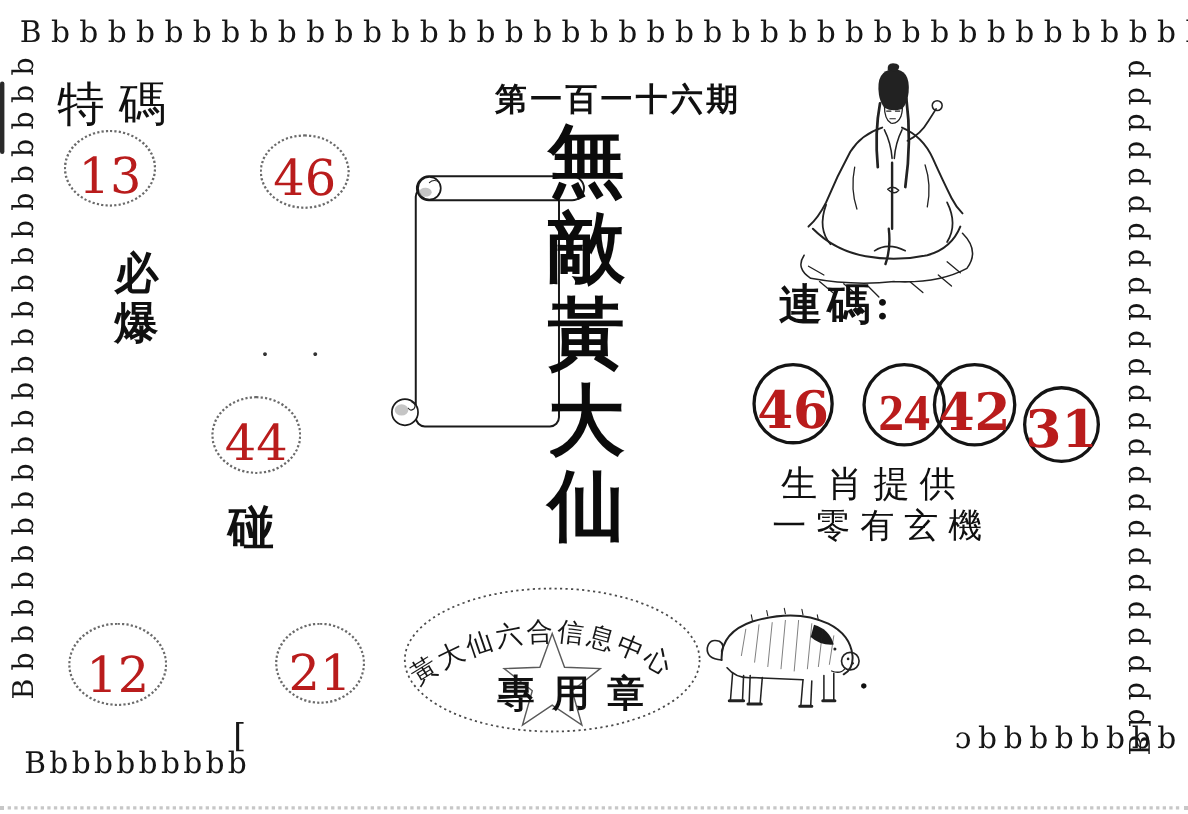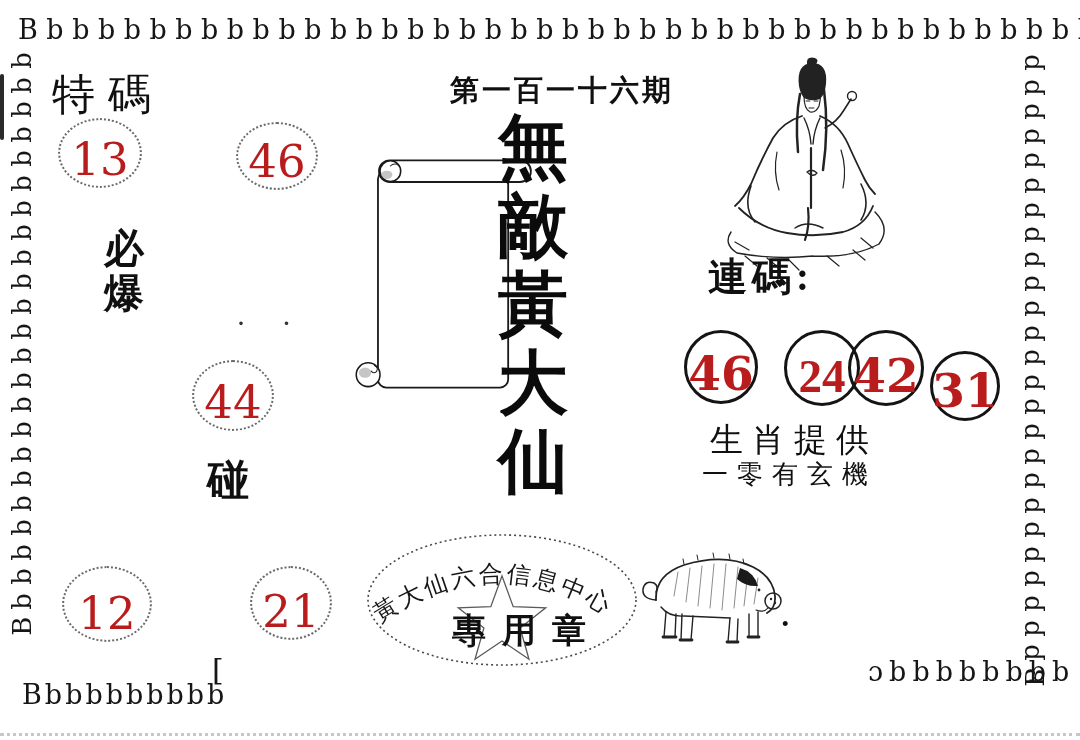--- a/index.html
+++ b/index.html
@@ -171,21 +171,21 @@
     <span>24</span>
   </div>
   <div class="abs numc solc" style="left:848px;top:330px;width:70px;height:70px;">
     <span>42</span>
   </div>
   <div class="abs numc solc" style="left:930px;top:332px;width:64px;height:64px;margin-top:19px;">
     <span>31</span>
   </div>
 
   <div class="abs cjk" style="left:710px;top:418px;font-size:33px;font-weight:500;letter-spacing:9px;">生肖提供</div>
-  <div class="abs cjk" style="left:702px;top:457px;font-size:26px;font-weight:500;letter-spacing:9px;">一零有玄機</div>
+  <div class="abs cjk" style="left:702px;top:457px;font-size:31px;font-weight:500;letter-spacing:9px;">一零有玄機</div>
 
 
   <svg class="abs" style="left:636px;top:550px;" width="150" height="105" viewBox="0 0 150 105">
     <path class="sketch" d="M20 50 Q6 49 7 39 Q9 30 18 33 Q23 36 20 42" stroke-width="1.5"></path>
     <path class="sketch" d="M20 50 Q19 25 48 15 Q88 3 117 17 Q137 27 139 46 Q140 58 131 63" stroke-width="1.8"></path>
     <path class="sketch" d="M25 57 Q33 67 48 66 L94 68" stroke-width="1.4"></path>
     <path class="sketch" d="M30 62 L28 87 L39 87 L40 64 M46 64 L45 90 L55 90 L57 66 M94 68 L92 92 L101 92 L102 69 M113 64 L113 87 L122 87 L122 62" stroke-width="1.4"></path>
     <path class="sketch" d="M27 87 L40 87 M44 90 L56 90 M91 92 L102 92 M112 87 L123 87" stroke-width="2.8"></path>
     <circle class="sketch" cx="137" cy="51" r="8" stroke-width="1.5"></circle>
     <circle cx="135" cy="49" r="1.2" fill="#222"></circle>

